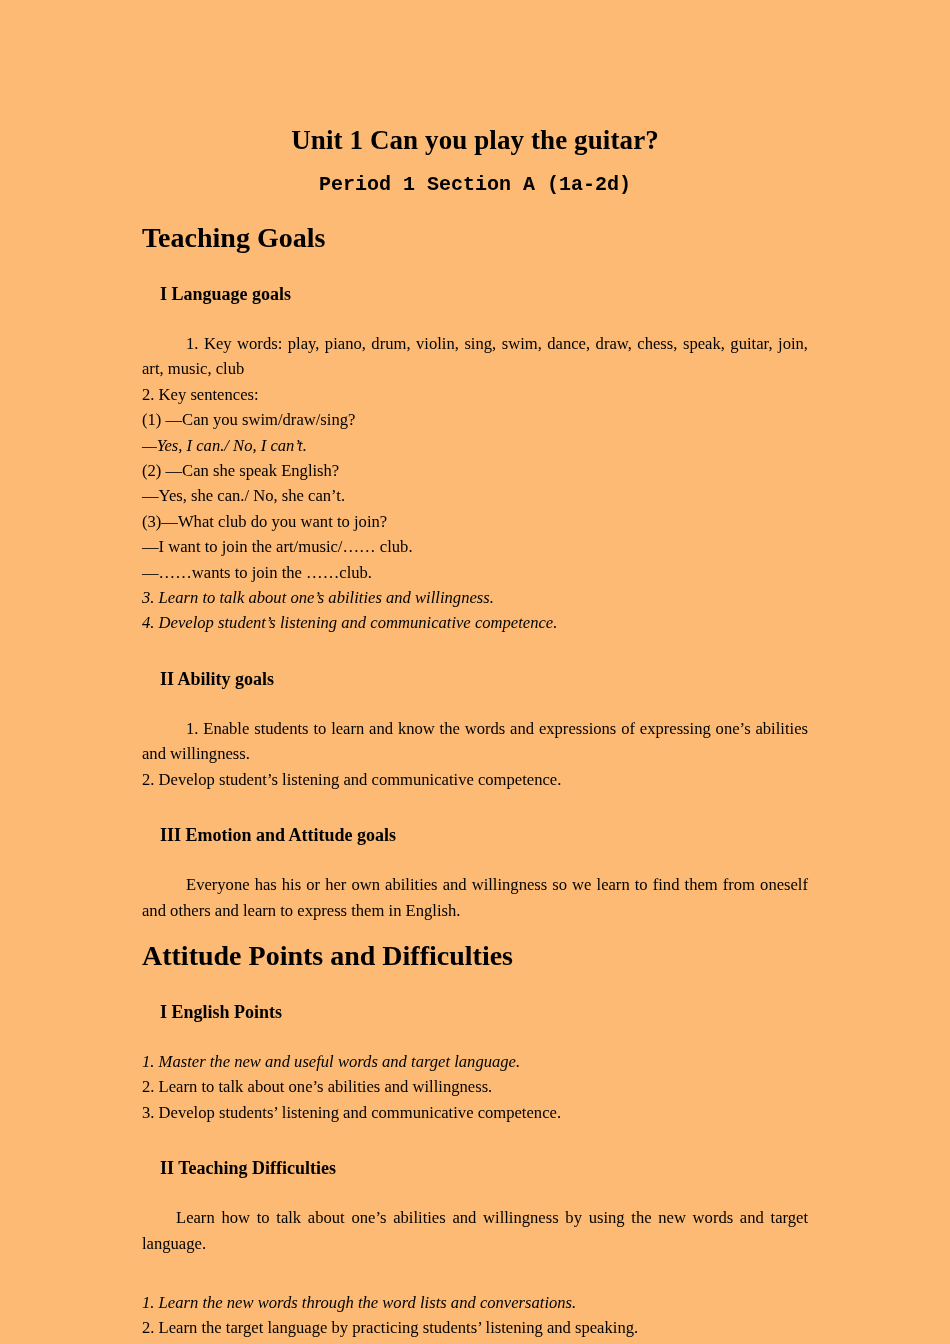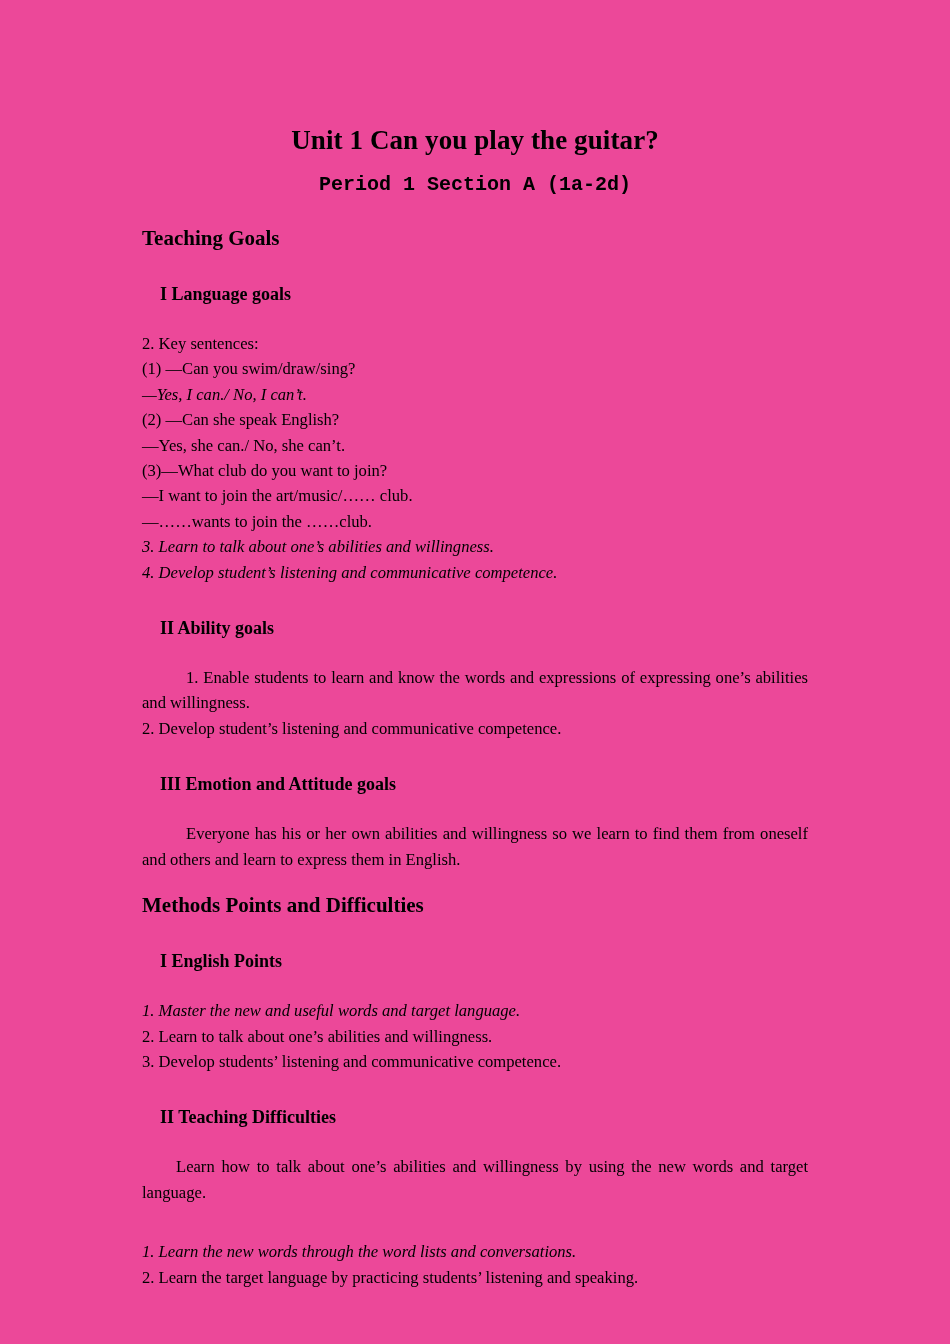--- a/index.html
+++ b/index.html
@@ -9,21 +9,21 @@
     background: #ffffff;
   }
   body {
     font-family: "Liberation Serif", "DejaVu Serif", serif;
     color: #000000;
   }
   .page {
     position: relative;
     width: 950px;
     height: 1344px;
-    background: #ec4899;
+    background: #fdba74;
     margin: 0 auto;
     overflow: hidden;
     box-sizing: border-box;
   }
   .content {
     position: absolute;
     left: 142px;
     top: 0;
     width: 666px;   
   }
@@ -44,21 +44,21 @@
     font-size: 20px;
     line-height: 25px;
     margin: 0;
     padding-top: 16px;
     font-family: Liberation Mono, monospace;
   }
 
   
   h2.section-heading {
     font-weight: bold;
-    font-size: 21px;
+    font-size: 28px;
     line-height: 26px;
     margin: 0;
     padding: 0;
   }
   h3.subsection-heading {
     font-weight: bold;
     font-size: 18px;
     line-height: 22px;
     margin: 12px;
     padding: 0;
@@ -110,20 +110,21 @@
     <div class="gap-xl"></div>
 
     <h2 class="section-heading ind-0">Teaching  Goals</h2>
 
     <div class="gap-lg"></div>
 
     <h3 class="subsection-heading">I Language goals</h3>
 
     <div class="gap-md"></div>
 
+    <p class="body justified first-indent">1. Key words:  play, piano, drum, violin, sing, swim, dance, draw, chess, speak, guitar, join, art, music, club</p>
 
     <p class="body plain ind-2">2. Key sentences:</p>
 
     <p class="body plain ind-3">(1) —Can you swim/draw/sing?</p>
 
     <p class="body plain ind-6">—Yes, I can./ No, I can’t.</p>
 
     <p class="body plain ind-2">(2) —Can she speak English?</p>
 
     <p class="body plain ind-7">—Yes, she can./ No, she can’t.</p>
@@ -151,21 +152,21 @@
     <div class="gap-lg"></div>
 
     <h3 class="subsection-heading">III Emotion and Attitude goals</h3>
 
     <div class="gap-md"></div>
 
     <p class="body justified first-indent">Everyone has his or her own abilities and willingness so we learn to find them from oneself and others and learn to express them in English.</p>
 
     <div class="gap-lg"></div>
 
-    <h2 class="section-heading ind-0">Methods Points and Difficulties</h2>
+    <h2 class="section-heading ind-0">Attitude Points and Difficulties</h2>
 
     <div class="gap-lg"></div>
 
     <h3 class="subsection-heading">I  English Points</h3>
 
     <div class="gap-md"></div>
 
     <p class="body plain ind-1">1. Master the new and useful words and target language.</p>
 
     <p class="body plain ind-2">2. Learn to talk about one’s abilities and willingness.</p>

